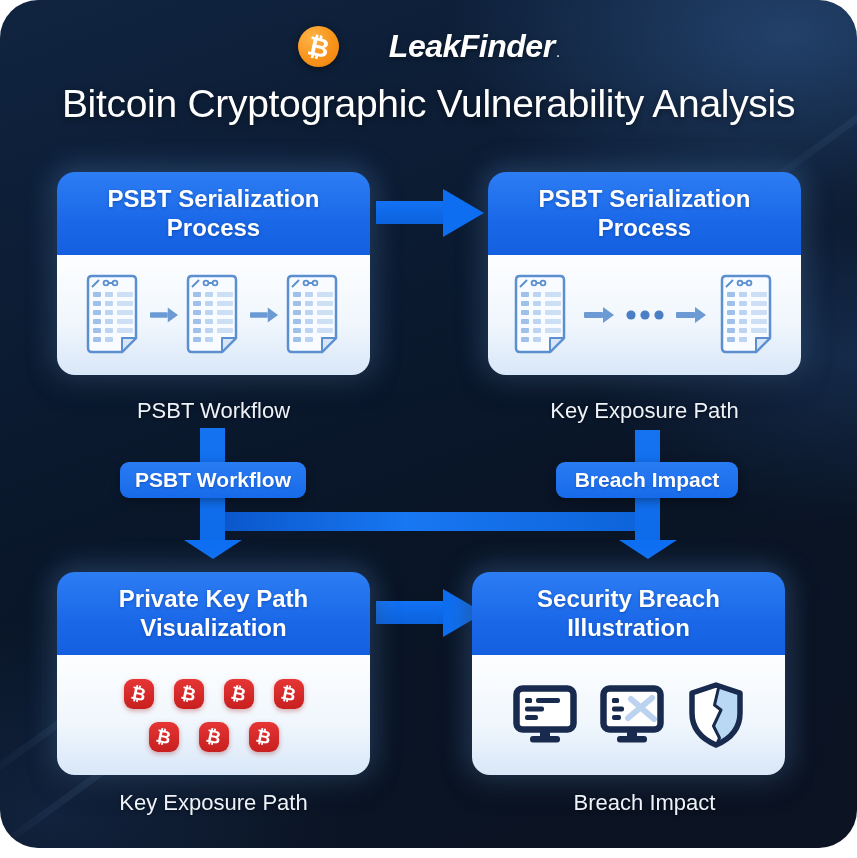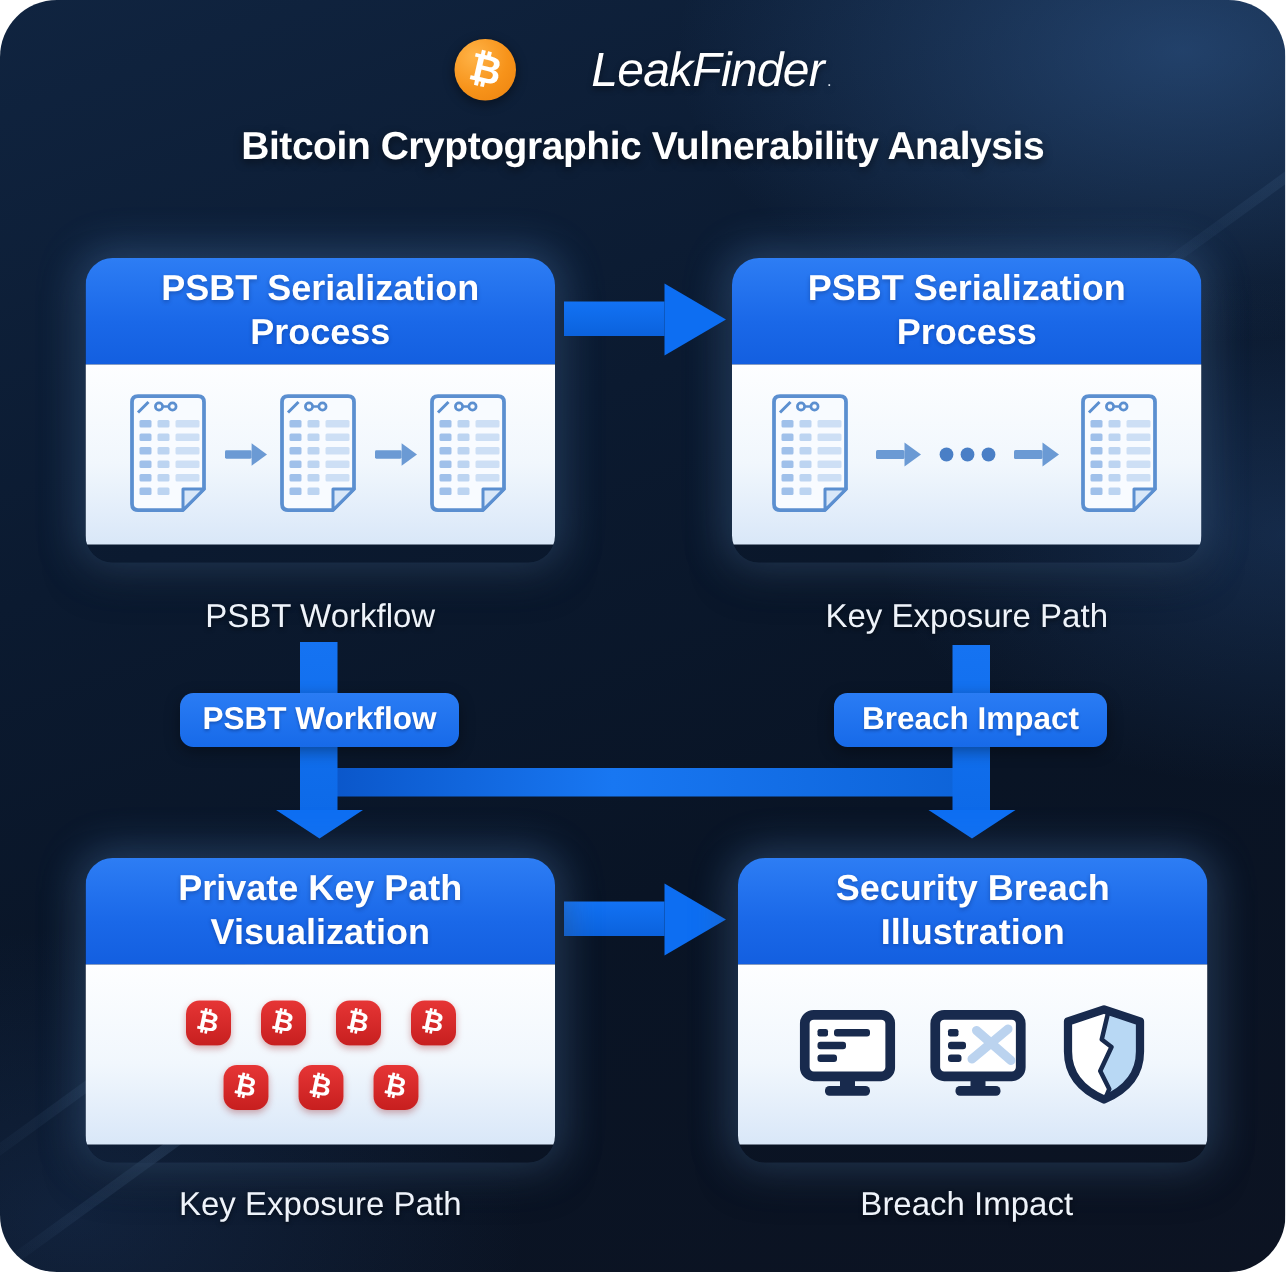--- a/index.html
+++ b/index.html
@@ -21,36 +21,36 @@
   .s3{left:690px;top:120px;transform:rotate(-36deg);opacity:.6;}
 
   
   .logo-row{position:absolute;left:0;top:26px;width:100%;display:flex;align-items:center;justify-content:center;gap:11px;}
   .btc-circle{
     width:41px;height:41px;border-radius:50%;
     background:radial-gradient(circle at 32% 28%, #ffb347, #f7931a 55%, #ec820e 100%);
     display:flex;align-items:center;justify-content:center;box-shadow:0 2px 8px rgba(0,0,0,.45);
   }
   .btc-glyph{font-family:"DejaVu Sans",sans-serif;color:#fff;font-weight:bold;font-size:26px;transform:rotate(13deg);line-height:1;}
-  .brand{color:#fff;font-size:32px;font-weight:400;font-style:italic;letter-spacing:-.5px;text-shadow:0 2px 4px rgba(0,0,0,.4);margin-left:39px;}
+  .brand{color:#fff;font-size:32px;font-weight:700;font-style:italic;letter-spacing:-.5px;text-shadow:0 2px 4px rgba(0,0,0,.4);margin-left:39px;}
   .brand-mark{color:#dfe8f2;font-size:11px;font-style:normal;vertical-align:baseline;margin-left:2px;}
   .main-title{
     position:absolute;left:0;top:82px;width:100%;text-align:center;color:#ffffff;
-    font-size:26px;font-weight:700;letter-spacing:-.3px;text-shadow:0 2px 6px rgba(0,0,0,.5);
+    font-size:39px;font-weight:400;letter-spacing:-.3px;text-shadow:0 2px 6px rgba(0,0,0,.5);
   }
 
   
   .panel{
     position:absolute;width:313px;height:203px;border-radius:18px;overflow:hidden;
     box-shadow:0 0 28px 5px rgba(110,175,255,0.28), 0 10px 26px rgba(0,0,0,0.5);
   }
   .p-tl{left:57px;top:172px;} .p-tr{left:488px;top:172px;}
-  .p-bl{left:57px;top:572px;} .p-br{left:492px;top:572px;}
+  .p-bl{left:57px;top:572px;} .p-br{left:472px;top:572px;}
   .panel-header{
-    height:71px;background:linear-gradient(180deg,#2d7df4 0%,#1a68e8 60%,#135fe0 100%);
+    height:83px;background:linear-gradient(180deg,#2d7df4 0%,#1a68e8 60%,#135fe0 100%);
     display:flex;align-items:center;justify-content:center;text-align:center;
     color:#fff;font-size:24px;font-weight:bold;line-height:1.18;padding:0 39px;
     text-shadow:0 1px 3px rgba(0,20,70,.3);
   }
   .panel-body{
     height:120px;background:linear-gradient(180deg,#fdfeff 0%,#f1f7fd 55%,#d9e7f8 100%);
     display:flex;align-items:center;justify-content:center;
   }
   .body-docs{gap:5px;} .body-docs2{gap:11px;}
   .caption{

